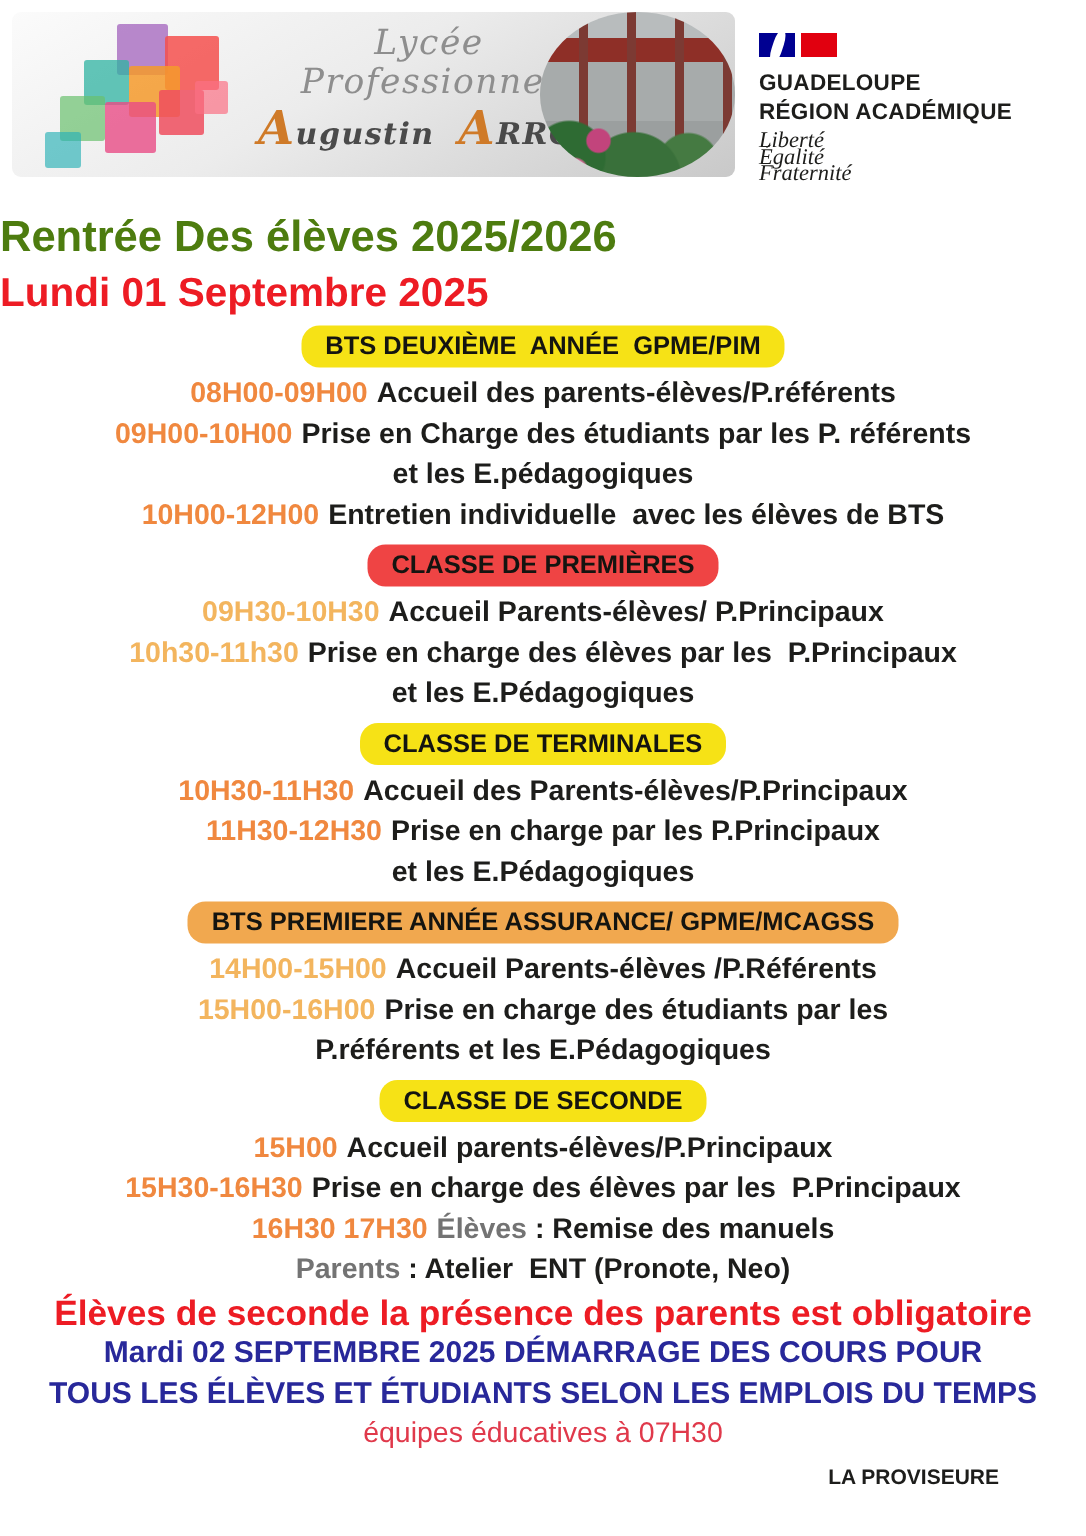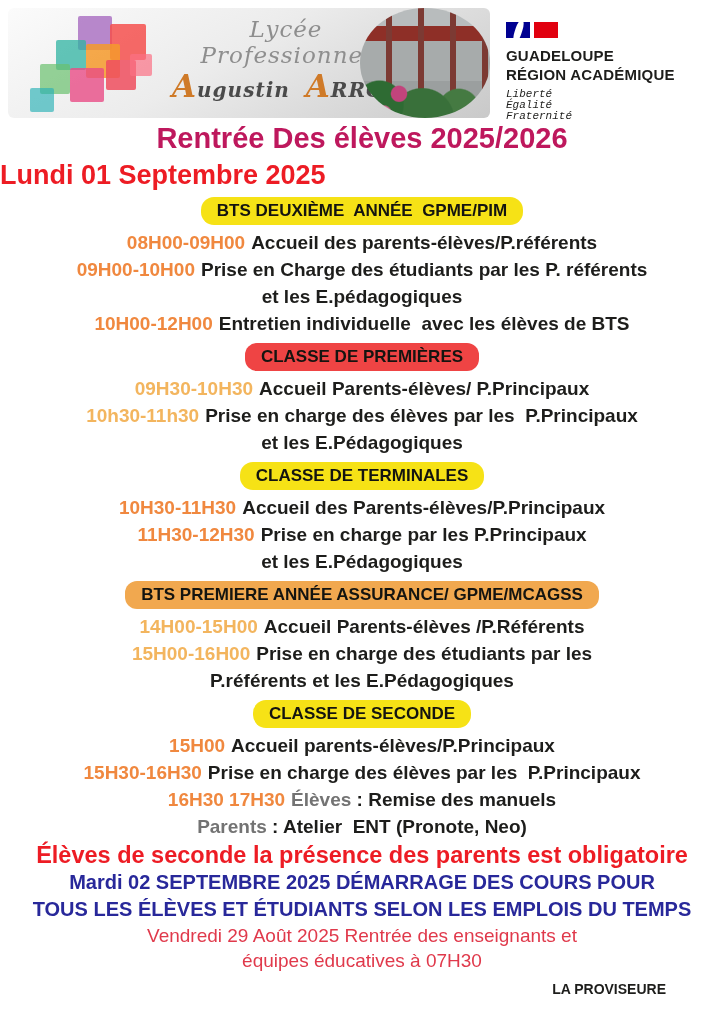--- a/index.html
+++ b/index.html
@@ -38,32 +38,32 @@
              repeating-linear-gradient(90deg, transparent 0 26px, #7c3a33 26px 32px),
              linear-gradient(180deg, #b8bcbd 0 16%, #8e2f27 16% 30%, #a7abab 30% 66%, #9b9f9f 66% 82%, #b3b5b4 82% 100%); }
 
   .region { padding-top:14px; }
   .flag { display:flex; gap:4px; margin-bottom:8px; }
   .flag .blue { position:relative; width:24px; height:16px; background:#000091; overflow:hidden; }
   .flag .blue::after { content:""; position:absolute; left:9px; top:-2px; width:7px; height:22px;
                        background:#ffffff; transform:rotate(18deg); border-radius:40%; }
   .flag .red { width:24px; height:16px; background:#e1000f; }
   .region-name { font-size:15px; font-weight:800; color:#1d1d1b; line-height:19px; letter-spacing:.2px; }
-  .motto { margin-top:5px; font-family:Liberation Mono, monospace; font-style:italic;
-           font-size:11px; color:#1d1d1b; line-height:11px; }
+  .motto { margin-top:5px; font-family:Liberation Serif, serif; font-style:italic;
+           font-size:15px; color:#1d1d1b; line-height:11px; }
 
   
-  .title    { margin-top:0; text-align:center; font-size:29px; font-weight:800; color:#be185d; }
+  .title    { margin-top:20px; text-align:left; font-size:29px; font-weight:800; color:#4d7c0f; }
   .subtitle { margin-top:5px; text-align:left; font-size:27px; font-weight:800; color:#ed1c24; }
 
   
   .badge-wrap { text-align:center; margin:6px 0 4px 0; }
   .badge { display:inline-block; padding:4px 16px; border-radius:12px; font-weight:800;
            font-size:17px; color:#141410; white-space:pre-wrap; }
-  .b-yellow { background:#f6e216;border-radius:13px; }
+  .b-yellow { background:#f6e216; }
   .b-gold   { background:#ef4444; }
   .b-orange { background:#f1a84f; }
 
   
   .row { text-align:center; font-weight:800; font-size:19px; line-height:27px;
          color:#1d1d1b; white-space:pre-wrap; }
   .time { margin-right:6px; }
   .sec-orange .time { color:#f0883f; }
   .sec-amber  .time { color:#f3b55e; }
   .lbl { color:#737373;margin-top:41px; }
@@ -151,17 +151,16 @@
     <div class="badge-wrap"><span class="badge b-yellow">CLASSE DE SECONDE</span></div>
     <div class="row"><span class="time">15H00</span><span>Accueil parents-élèves/P.Principaux</span></div>
     <div class="row"><span class="time">15H30-16H30</span><span>Prise en charge des élèves par les  P.Principaux</span></div>
     <div class="row"><span class="time">16H30 17H30</span><span class="lbl">Élèves</span><span> : Remise des manuels</span></div>
     <div class="row"><span class="lbl">Parents</span><span> : Atelier  ENT (Pronote, Neo)</span></div>
   </div>
 
   <div class="alert">Élèves de seconde la présence des parents est obligatoire</div>
   <div class="navy">Mardi 02 SEPTEMBRE 2025 DÉMARRAGE DES COURS POUR</div>
   <div class="navy">TOUS LES ÉLÈVES ET ÉTUDIANTS SELON LES EMPLOIS DU TEMPS</div>
-  <div class="crimson">Vendredi 29 Août 2025 Rentrée des enseignants et</div>
   <div class="crimson">équipes éducatives à 07H30</div>
   <div class="signature">LA PROVISEURE</div>
 
 </div>
 
 </body></html>

